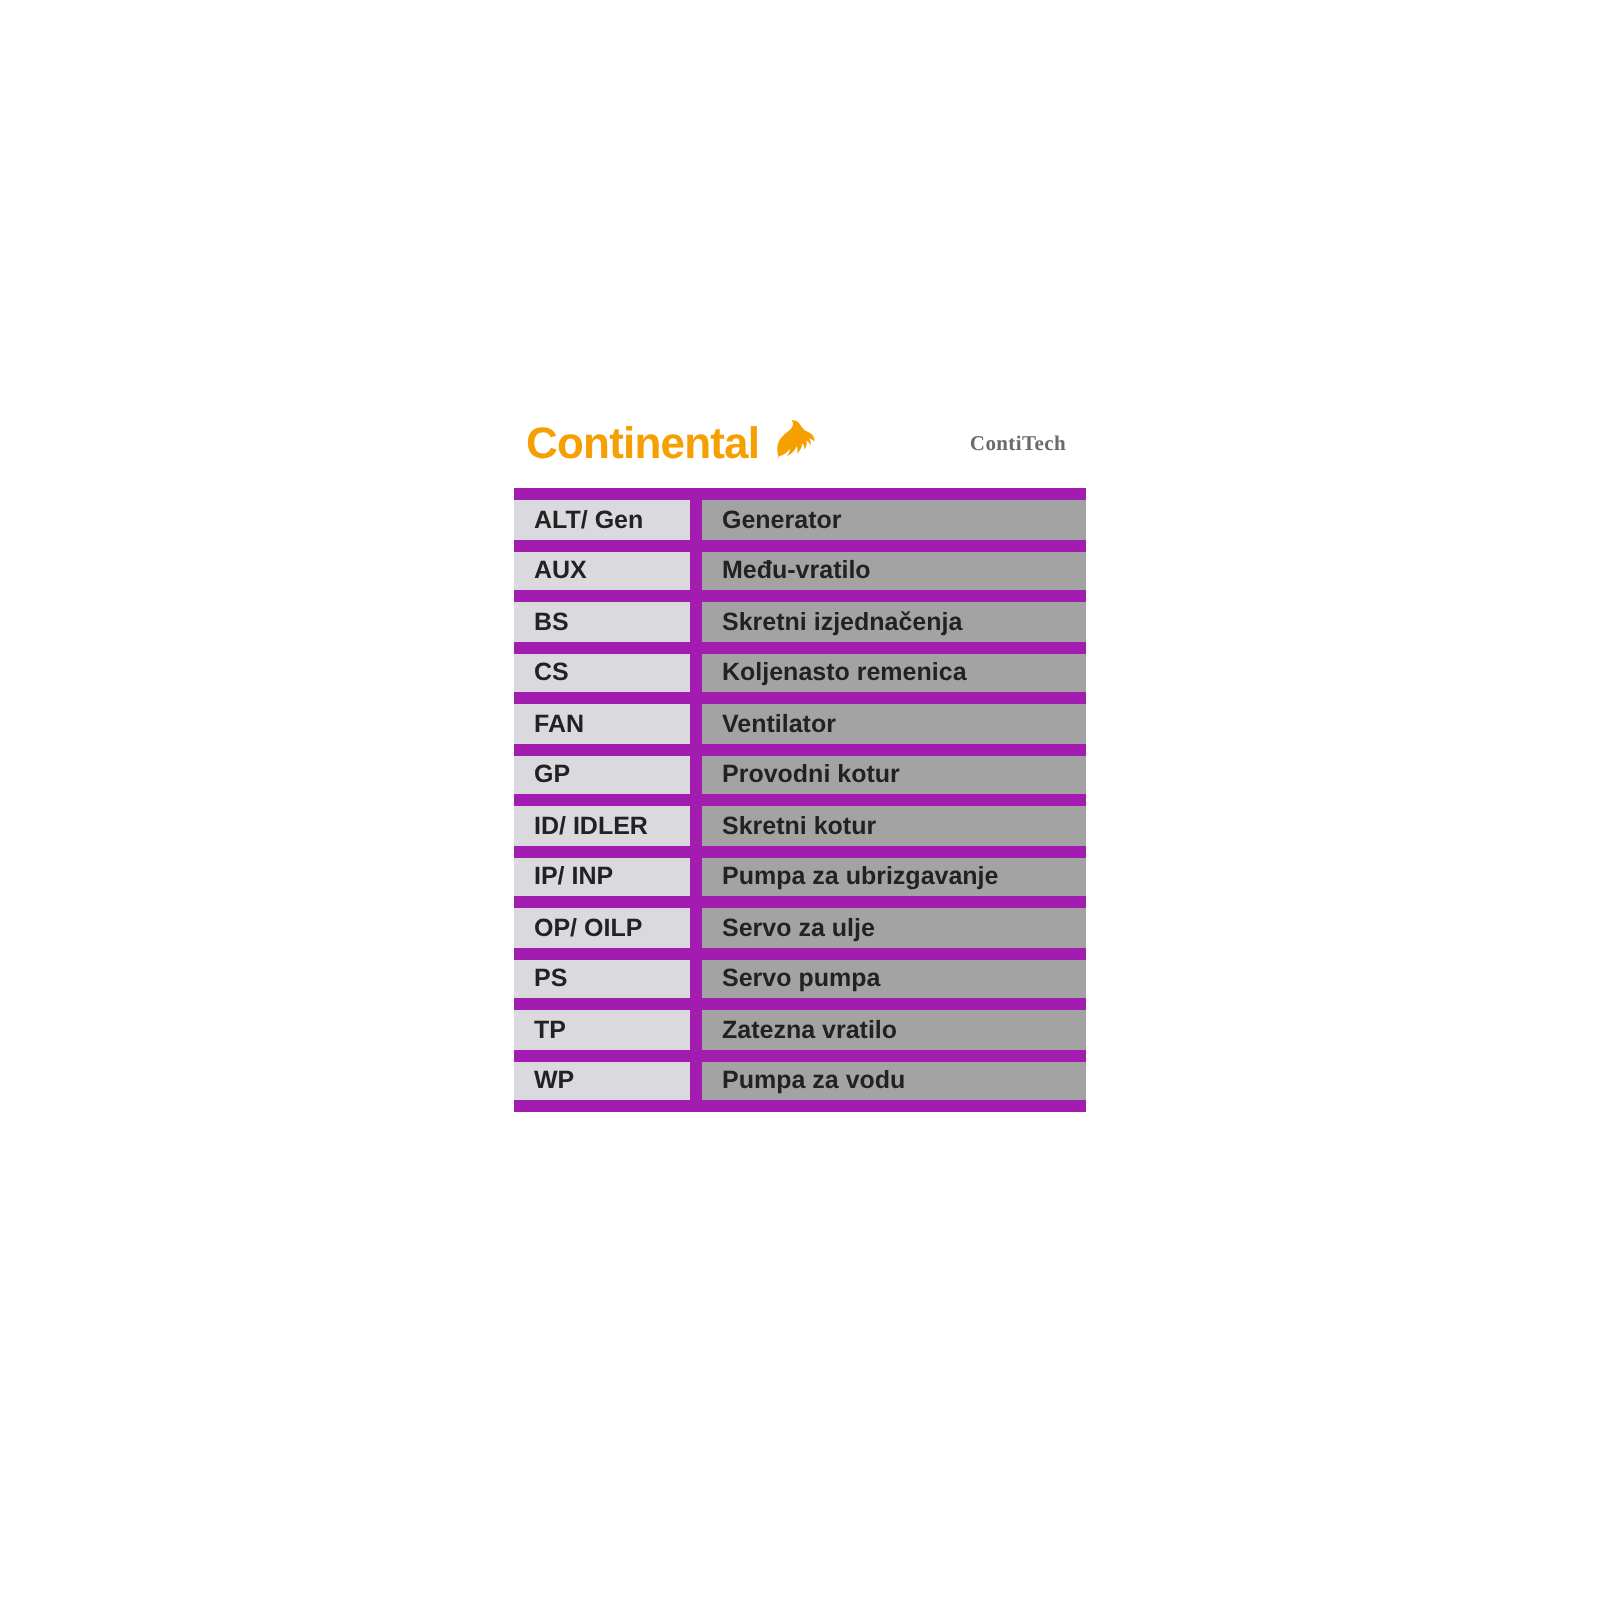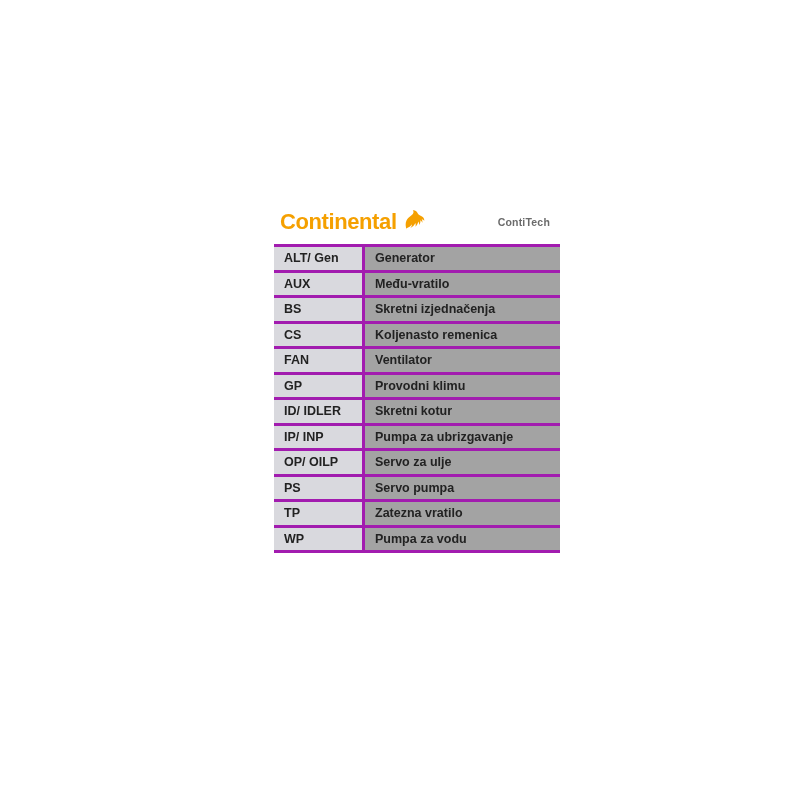--- a/index.html
+++ b/index.html
@@ -14,21 +14,21 @@
     overflow: hidden;
   }
   #page {
     position: relative;
     width: 800px;
     height: 800px;
     background: #ffffff;
   }
   .legend-card {
     position: absolute;
-    left: 274px;
+    left: 257px;
     top: 200px;
     width: 286px;
     background: #ffffff;
   }
   .brand-row {
     display: flex;
     align-items: center;
     justify-content: space-between;
     height: 44px;
     padding: 0 10px 0 6px;
@@ -45,36 +45,36 @@
     font-weight: bold;
     letter-spacing: -0.4px;
     color: #f5a000;
     line-height: 1;
   }
   .horse-icon {
     display: block;
     margin-left: 1px;
   }
   .brand-sub {
-    font-family: Liberation Sans, sans-serif;
+    font-family: Liberation Serif, serif;
     font-size: 10.5px;
     font-weight: bold;
     color: #6b6b6b;
     letter-spacing: 0.2px;
   }
   table.legend {
     border-collapse: collapse;
     width: 286px;
     table-layout: fixed;
   }
   table.legend tr {
     height: 25.5px;
   }
   table.legend td {
-    border: 3px solid #a21caf;
+    border: 6px solid #a21caf;
     padding: 0 0 0 10px;
     font-size: 12.5px;
     color: #222222;
     vertical-align: middle;
     white-space: nowrap;
     overflow: hidden;
   }
   table.legend td.code {
     width: 78px;
     background: #d9d9de;
@@ -123,21 +123,21 @@
         <tr>
           <td class="code">CS</td>
           <td class="desc">Koljenasto remenica</td>
         </tr>
         <tr>
           <td class="code">FAN</td>
           <td class="desc">Ventilator</td>
         </tr>
         <tr>
           <td class="code">GP</td>
-          <td class="desc">Provodni klimu</td>
+          <td class="desc">Provodni kotur</td>
         </tr>
         <tr>
           <td class="code">ID/ IDLER</td>
           <td class="desc">Skretni kotur</td>
         </tr>
         <tr>
           <td class="code">IP/ INP</td>
           <td class="desc">Pumpa za ubrizgavanje</td>
         </tr>
         <tr>

